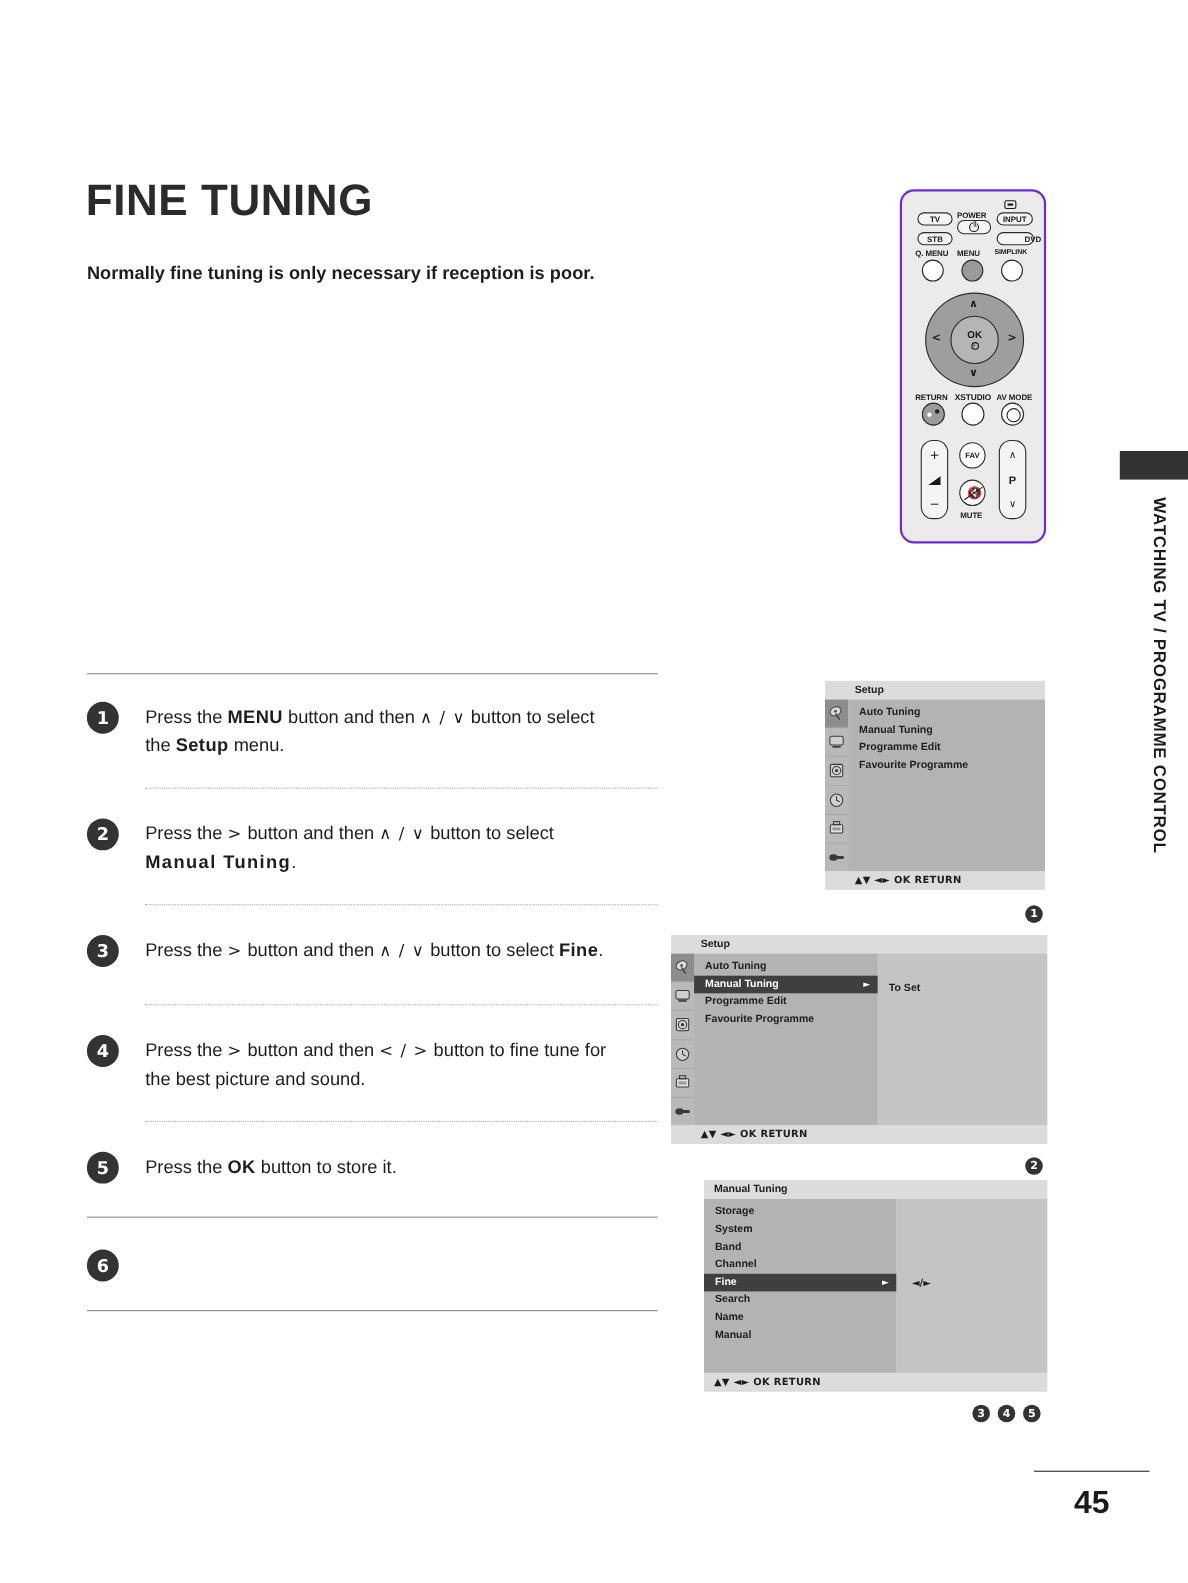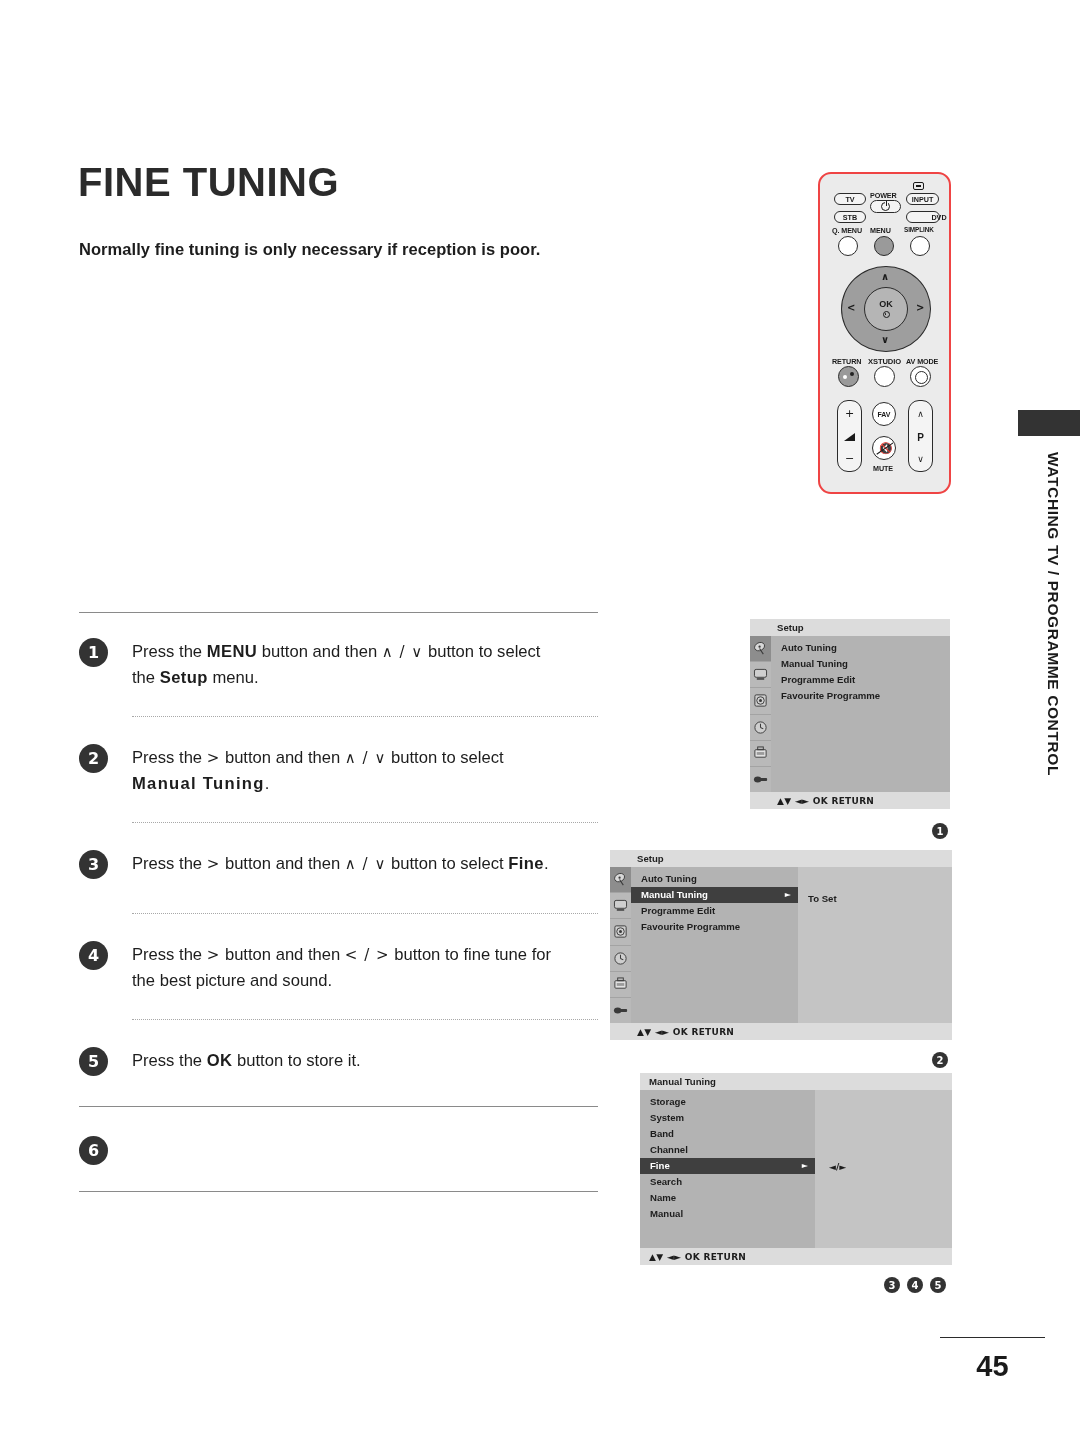--- a/index.html
+++ b/index.html
@@ -102,21 +102,21 @@
   .gap-b { height: 26px; }
 
   
   .remote {
     position: absolute;
     left: 818px;
     top: 172px;
     width: 133px;
     height: 322px;
     background: #ebebeb;
-    border: 2px solid #ef4444;
+    border: 2px solid #6d28d9;
     border-radius: 13px;
     box-sizing: border-box;
   }
   .remote .inner {
     position: absolute;
     left: 0; top: 0; right: 0; bottom: 0;
   }
   .rc-lbl {
     position: absolute;
     font-family: "Liberation Sans", sans-serif;

